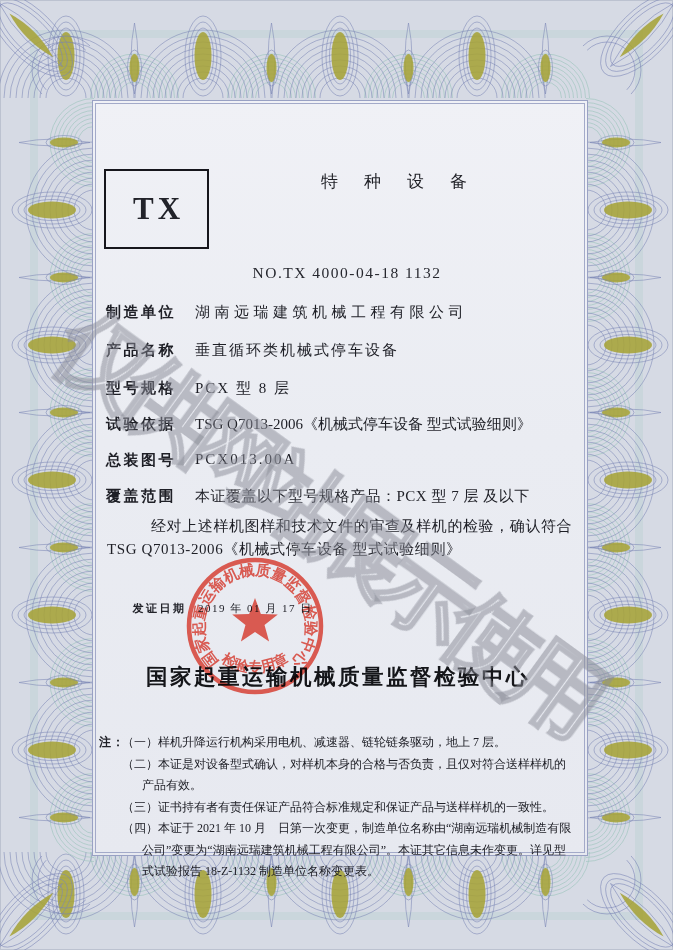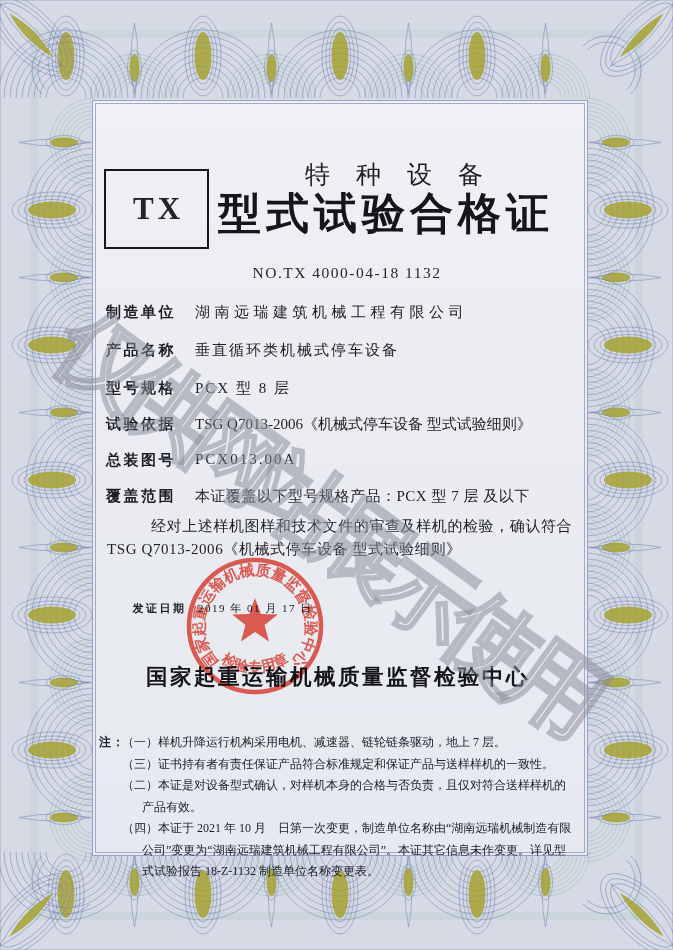--- a/index.html
+++ b/index.html
@@ -13,21 +13,21 @@
   .ol{fill:#a6a338;opacity:.88;stroke:none;}
   .panel{position:absolute;left:92px;top:100px;width:494px;height:754px;z-index:5;
          background:linear-gradient(180deg,#f0f1f6 0%,#eaecf2 45%,#e7e9f0 100%);
          border:1px solid #99a1c4;}
   .panel::before{content:"";position:absolute;inset:2px;border:1px solid #a3aac9;pointer-events:none;}
   .content{position:absolute;inset:0;z-index:10;}
   .tx-box{position:absolute;left:11px;top:68px;width:101px;height:76px;
           border:2px solid #16161c;display:flex;align-items:center;justify-content:center;}
   .tx-box span{font-size:31px;font-weight:bold;letter-spacing:4px;padding-left:4px;}
   .title-col{position:absolute;left:80px;width:416px;text-align:center;}
-  .category{top:57px;font-size:25px;letter-spacing:26px;padding-left:26px;color:#1d1e24;font-family:Liberation Mono, monospace;}
+  .category{top:69px;font-size:17px;letter-spacing:26px;padding-left:26px;color:#1d1e24;font-family:Liberation Mono, monospace;}
   .main-title{top:84px;font-size:43px;font-weight:700;letter-spacing:5px;padding-left:5px;color:#15161c;}
   .cert-no{position:absolute;left:24px;top:163px;width:460px;text-align:center;
            font-size:15.5px;letter-spacing:1.5px;color:#26272e;}
   .frow{position:absolute;left:13px;display:flex;font-size:15px;gap:12px;}
   .frow .lbl{flex:0 0 77px;letter-spacing:2.5px;font-weight:600;color:#1e1f26;}
   .frow .val{letter-spacing:1px;color:#1e1f26;}
   .val-wide{letter-spacing:4.5px !important;}
   .val-mid{letter-spacing:2px !important;}
   .statement{position:absolute;left:14px;top:414px;width:466px;font-size:15px;
              line-height:22.5px;color:#1e1f26;letter-spacing:.6px;}
@@ -149,21 +149,20 @@
   </svg>
 
   <div class="panel">
     <div class="content">
 
       <div class="tx-box">
         <span>TX</span>
       </div>
 
       <div class="title-col category">特种设备</div>
-      <div class="title-col main-title">型式试验合格证</div>
       <div class="cert-no">NO.TX 4000-04-18 1132</div>
 
       <div class="frow" style="top:202px">
         <span class="lbl">制造单位</span>
         <span class="val val-wide">湖南远瑞建筑机械工程有限公司</span>
       </div>
       <div class="frow" style="top:240px">
         <span class="lbl">产品名称</span>
         <span class="val val-mid">垂直循环类机械式停车设备</span>
       </div>
@@ -205,22 +204,22 @@
         <text font-size="14.5" fill="#d6453a">
           <textPath href="#botPath" startOffset="50%" text-anchor="middle">检验专用章</textPath>
         </text>
       </svg>
 
       <div class="org-name">国家起重运输机械质量监督检验中心</div>
 
       <div class="notes">
         <span class="prefix">注：</span>
         <div class="note-item">（一）样机升降运行机构采用电机、减速器、链轮链条驱动，地上 7 层。</div>
+        <div class="note-item">（二）本证是对设备型式确认，对样机本身的合格与否负责，且仅对符合送样样机的产品有效。</div>
         <div class="note-item">（三）证书持有者有责任保证产品符合标准规定和保证产品与送样样机的一致性。</div>
-        <div class="note-item">（二）本证是对设备型式确认，对样机本身的合格与否负责，且仅对符合送样样机的产品有效。</div>
         <div class="note-item">（四）本证于 2021 年 10 月　日第一次变更，制造单位名称由“湖南远瑞机械制造有限公司”变更为“湖南远瑞建筑机械工程有限公司”。本证其它信息未作变更。详见型式试验报告 18-Z-1132 制造单位名称变更表。</div>
       </div>
 
     </div>
   </div>
 
   <div class="watermark">仅供网站展示使用</div>
 
 </div>
 

